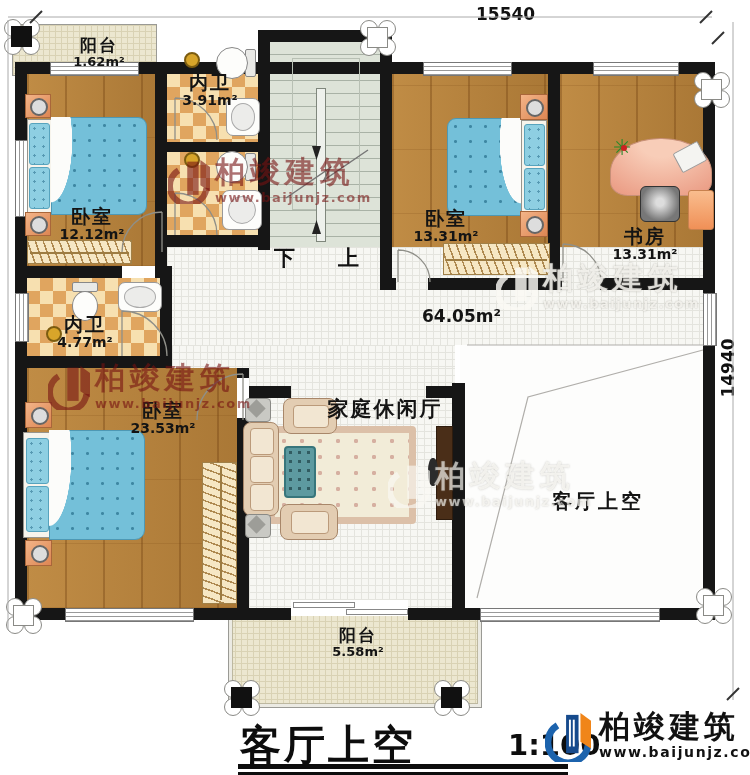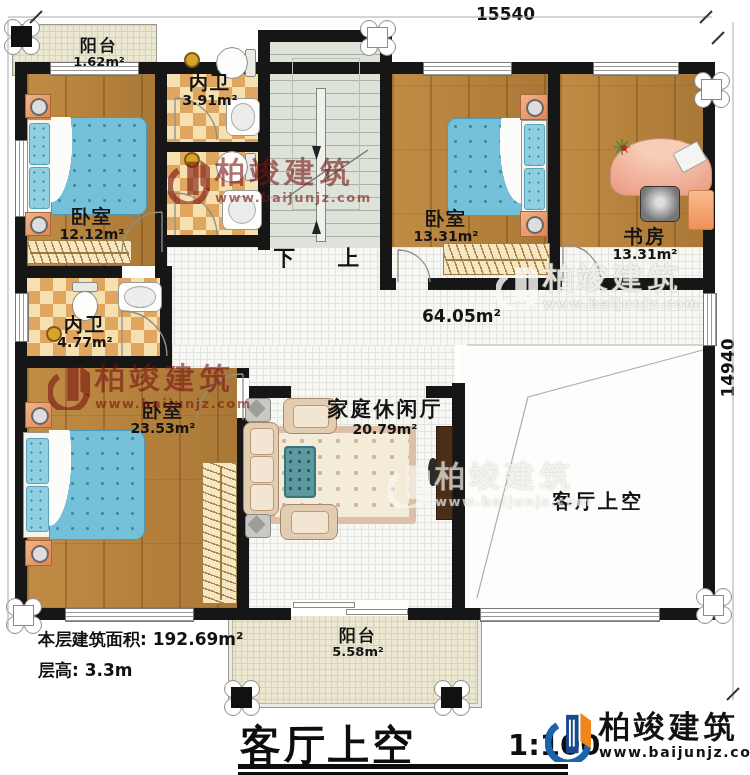--- a/index.html
+++ b/index.html
@@ -381,21 +381,20 @@
   <div class="abs rlabel" style="left:40px;top:314px;width:90px;">
     <span class="nm">内卫</span>
     <span class="ar">4.77m²</span>
   </div>
   <div class="abs rlabel" style="left:108px;top:400px;width:110px;">
     <span class="nm">卧室</span>
     <span class="ar">23.53m²</span>
   </div>
   <div class="abs rlabel big" style="left:305px;top:398px;width:160px;">
     <span class="nm">家庭休闲厅</span>
-    <span class="ar">20.79m²</span>
   </div>
   <div class="abs area-only" style="left:422px;top:306px;width:110px;text-align:left;">
     <span>64.05m²</span>
   </div>
   <div class="abs rlabel" style="left:538px;top:490px;width:120px;">
     <span class="nm" style="letter-spacing:3px;font-size:20px;">客厅上空</span>
   </div>
   <div class="abs rlabel small" style="left:308px;top:626px;width:100px;">
     <span class="nm">阳台</span>
     <span class="ar">5.58m²</span>
@@ -452,24 +451,20 @@
     </span>
   </div>
 
   <div class="abs dim-label" style="left:432px;top:4px;margin-left:44px;">
     <span>15540</span>
   </div>
   <div class="abs dim-label" style="left:688px;top:358px;width:80px;height:20px;text-align:center;transform:rotate(-90deg);">
     <span>14940</span>
   </div>
 
-  <div class="abs stats" style="left:38px;top:624px;">
-    <div>本层建筑面积: 192.69m²</div>
-    <div>层高: 3.3m</div>
-  </div>
   <div class="abs title-txt" style="left:240px;top:718px;">
     <span>客厅上空</span>
   </div>
   <div class="abs scale-txt" style="left:508px;top:728px;">
     <span>1:100</span>
   </div>
   <div class="abs title-underline" style="left:238px;top:764px;width:330px;height:5px;"></div>
   <div class="abs title-underline" style="left:238px;top:772px;width:330px;height:3px;"></div>
 
   <div class="abs logo" style="left:545px;top:708px;">

